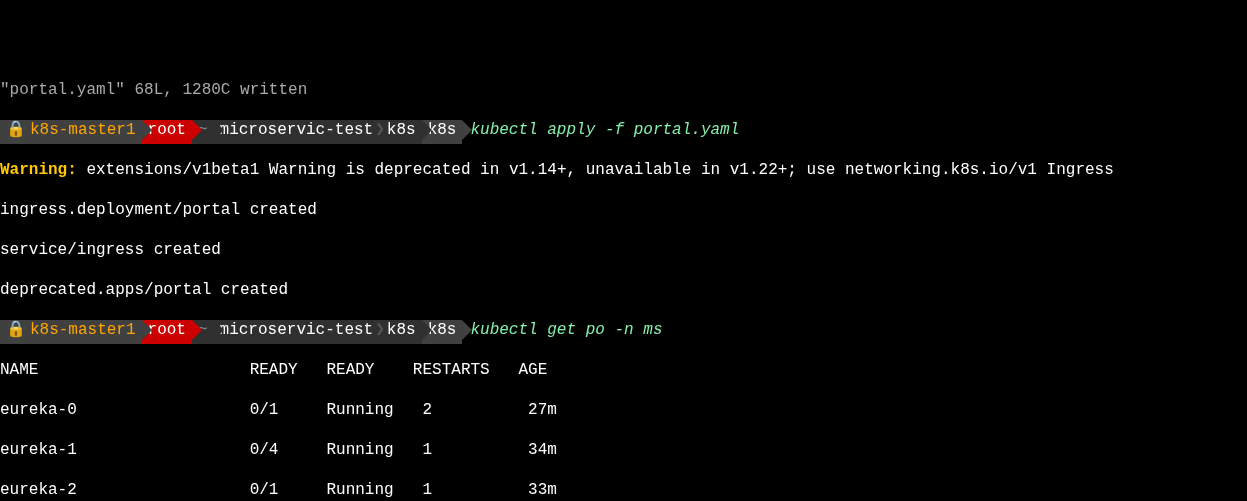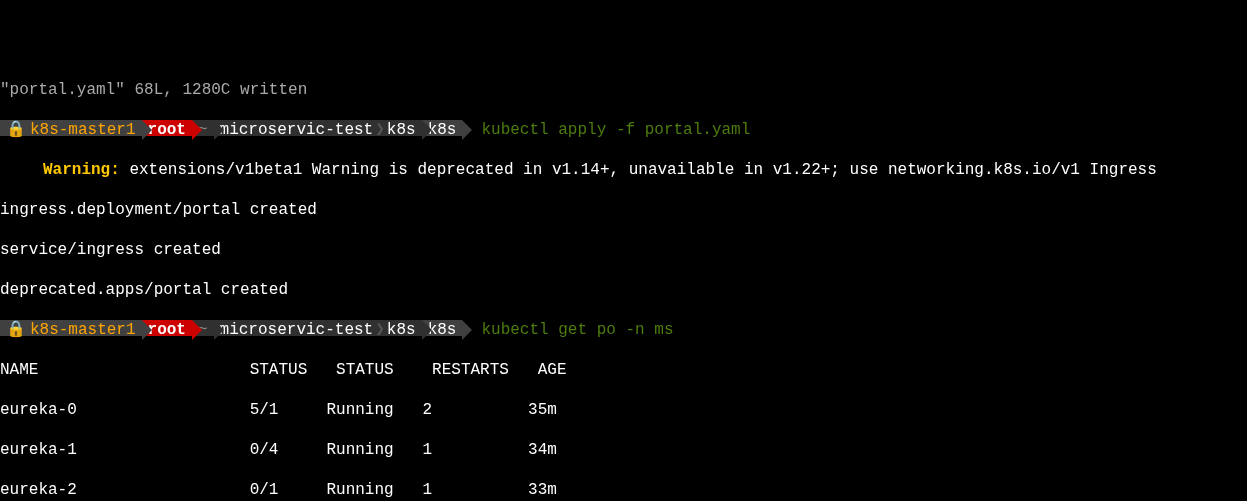--- a/index.html
+++ b/index.html
@@ -8,71 +8,71 @@
     background: #000;
     color: #fff;
     font-family: "Consolas", "Monaco", "Courier New", monospace;
     font-size: 16px;
     line-height: 20px;
     white-space: pre;
     overflow-x: auto;
   }
   .line { display: block; }
   .gray { color: #aaa; }
-  .yellow { color: #ffc800; font-weight: bold; padding-left: 43px; }
+  .yellow { color: #ffc800; font-weight: bold; }
 
   
   .seg {
     display: inline-block;
     padding: 0 6px;
     position: relative;
-    height: 16px;
+    height: 24px;
     line-height: 20px;
     vertical-align: top;
     text-align: right;
   }
   .seg::after{
     content:"";
     position:absolute;
     right:-10px;
     top:0;
     border-top:10px solid transparent;
     border-bottom:10px solid transparent;
     border-left:10px solid currentColor;
     z-index:2;
   }
   .seg1 { background:#404040; color:#404040; }
   .seg1 .txt { color:#ffa500; }
   .seg1 .lock { color:#ffa500; margin-right:4px;}
-  .seg2 { background:#cc0000; color:#cc0000; font-weight:bold;}
+  .seg2 { background:#cc0000; color:#cc0000; font-weight:normal;}
   .seg2 .txt { color:#fff; }
   .seg3 { background:#303030; color:#303030;}
   .seg3 .txt { color:#888; }
   .seg4 { background:#303030; color:#303030;}
   .seg4 .txt { color:#ffffff; }
   .seg4 .sep { color:#555; margin:0 2px;}
   .seg5 { background:#404040; color:#404040;}
   .seg5 .txt { color:#fff; }
-  .cmd { color:#4d7c0f; margin-left:19px;}
+  .cmd { color:#86efac; margin-left:8px;font-style:italic;}
   .prompt-row { display:block; height:20px;}
 </style>
 </head>
 <body>
 
 
 
 <span class="line gray">"portal.yaml" 68L, 1280C written</span>
 <span class="prompt-row"><span class="seg seg1"><span class="lock">🔒</span><span class="txt">k8s-master1</span></span><span class="seg seg2"><span class="txt">root</span></span><span class="seg seg3"><span class="txt">~</span></span><span class="seg seg4"><span class="txt">microservic-test</span><span class="sep">❯</span><span class="txt">k8s</span></span><span class="seg seg5"><span class="txt">k8s</span></span><span class="cmd">kubectl apply -f portal.yaml</span></span>
 <span class="line"><span class="yellow">Warning:</span><span> extensions/v1beta1 Warning is deprecated in v1.14+, unavailable in v1.22+; use networking.k8s.io/v1 Ingress</span></span>
 <span class="line">ingress.deployment/portal created</span>
 <span class="line">service/ingress created</span>
 <span class="line">deprecated.apps/portal created</span>
 <span class="prompt-row"><span class="seg seg1"><span class="lock">🔒</span><span class="txt">k8s-master1</span></span><span class="seg seg2"><span class="txt">root</span></span><span class="seg seg3"><span class="txt">~</span></span><span class="seg seg4"><span class="txt">microservic-test</span><span class="sep">❯</span><span class="txt">k8s</span></span><span class="seg seg5"><span class="txt">k8s</span></span><span class="cmd">kubectl get po -n ms</span></span>
-<span class="line">NAME                      STATUS   STATUS    RESTARTS   AGE</span>
-<span class="line">eureka-0                  5/1     Running   2          35m</span>
+<span class="line">NAME                      READY   READY    RESTARTS   AGE</span>
+<span class="line">eureka-0                  0/1     Running   2          27m</span>
 <span class="line">eureka-1                  0/4     Running   1          34m</span>
 <span class="line">eureka-2                  0/1     Running   1          33m</span>
 
 
 
 
 
 
 
 

